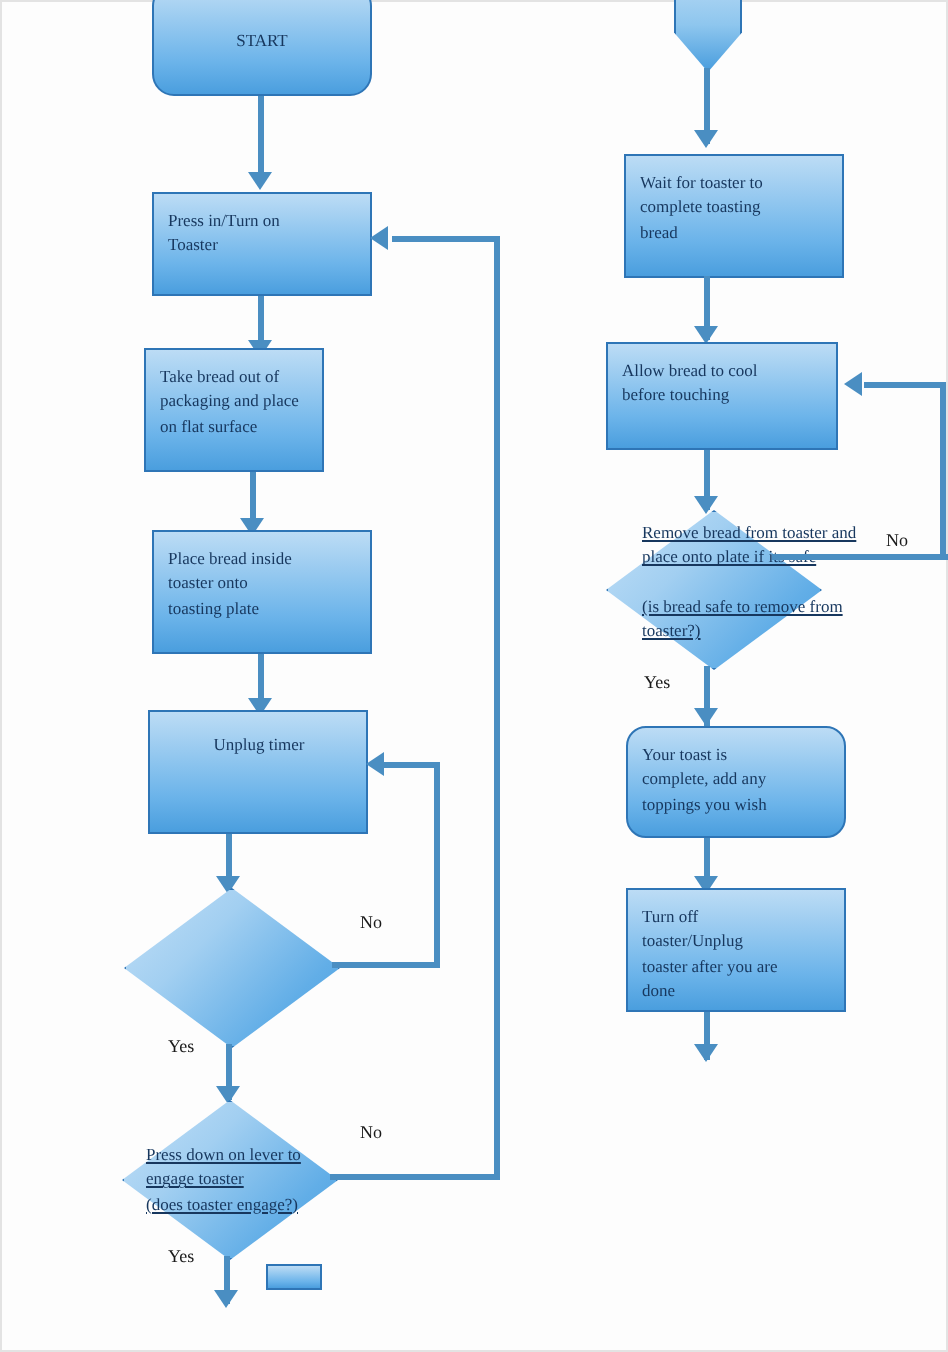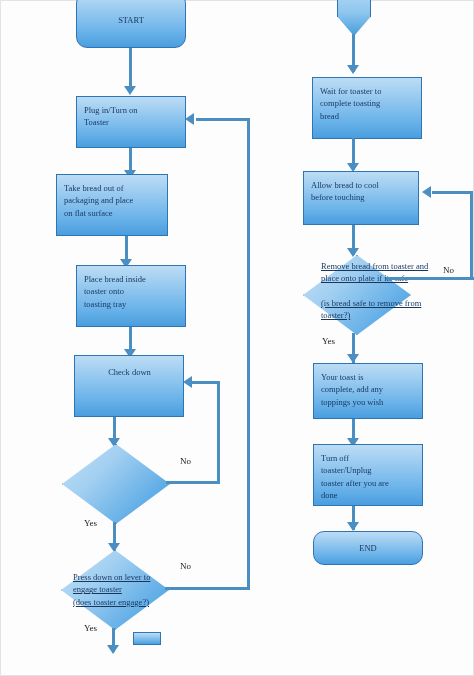--- a/index.html
+++ b/index.html
@@ -128,44 +128,44 @@
 <div id="canvas">
   <div class="page-border"></div>
 
   <div class="node term" style="left:76px; top:-8px; width:110px; height:56px;">
     <span class="txt">START</span>
   </div>
   <div class="ln v" style="left:129px; top:48px; width:3px; height:42px;"></div>
   <div class="arw down" style="left:124px; top:86px;"></div>
 
   <div class="node proc" style="left:76px; top:96px; width:110px; height:52px;">
-    <span class="txt">Plug in/Turn on
+    <span class="txt">Press in/Turn on
 Toaster</span>
   </div>
   <div class="ln v" style="left:129px; top:148px; width:3px; height:28px;"></div>
   <div class="arw down" style="left:124px; top:170px;"></div>
 
-  <div class="node proc" style="left:56px; top:174px; width:112px; height:62px;">
+  <div class="node proc" style="left:72px; top:174px; width:90px; height:62px;">
     <span class="txt">Take bread out of
 packaging and place
 on flat surface</span>
   </div>
   <div class="ln v" style="left:125px; top:236px; width:3px; height:30px;"></div>
   <div class="arw down" style="left:120px; top:259px;"></div>
 
   <div class="node proc" style="left:76px; top:265px; width:110px; height:62px;">
     <span class="txt">Place bread inside
 toaster onto
-toasting tray</span>
+toasting plate</span>
   </div>
   <div class="ln v" style="left:129px; top:327px; width:3px; height:28px;"></div>
   <div class="arw down" style="left:124px; top:349px;"></div>
 
   <div class="node proc center" style="left:74px; top:355px; width:110px; height:62px;">
-    <span class="txt">Check down</span>
+    <span class="txt">Unplug timer</span>
   </div>
   <div class="ln v" style="left:113px; top:417px; width:3px; height:28px;"></div>
   <div class="arw down" style="left:108px; top:438px;"></div>
 
   <div class="dec-wrap" style="left:62px; top:444px; width:106px; height:78px;">
     <div class="dec-shape"></div>
   </div>
 
   <div class="ln h" style="left:166px; top:481px; width:54px; height:3px;"></div>
   <div class="ln v" style="left:217px; top:382px; width:3px; height:102px;"></div>
@@ -231,33 +231,30 @@
   <div class="ln h" style="left:386px; top:277px; width:88px; height:3px;"></div>
   <div class="ln v" style="left:470px; top:192px; width:3px; height:88px;"></div>
   <div class="ln h" style="left:432px; top:191px; width:41px; height:3px;"></div>
   <div class="arw left" style="left:422px; top:186px;"></div>
   <div class="edge-label" style="left:443px; top:265px;">No</div>
 
   <div class="ln v" style="left:352px; top:333px; width:3px; height:30px;"></div>
   <div class="arw down" style="left:347px; top:354px;"></div>
   <div class="edge-label" style="left:322px; top:336px;">Yes</div>
 
-  <div class="node proc" style="left:313px; top:363px; width:110px; height:56px;">
+  <div class="node proc" style="left:313px; top:363px; width:110px; height:56px;border-radius:10px;">
     <span class="txt">Your toast is
 complete, add any
 toppings you wish</span>
   </div>
   <div class="ln v" style="left:352px; top:419px; width:3px; height:26px;"></div>
   <div class="arw down" style="left:347px; top:438px;"></div>
 
   <div class="node proc" style="left:313px; top:444px; width:110px; height:62px;">
     <span class="txt">Turn off
 toaster/Unplug
 toaster after you are
 done</span>
   </div>
   <div class="ln v" style="left:352px; top:506px; width:3px; height:24px;"></div>
   <div class="arw down" style="left:347px; top:522px;"></div>
 
-  <div class="node term" style="left:313px; top:531px; width:110px; height:34px;">
-    <span class="txt">END</span>
-  </div>
 </div>
 
 </body></html>

